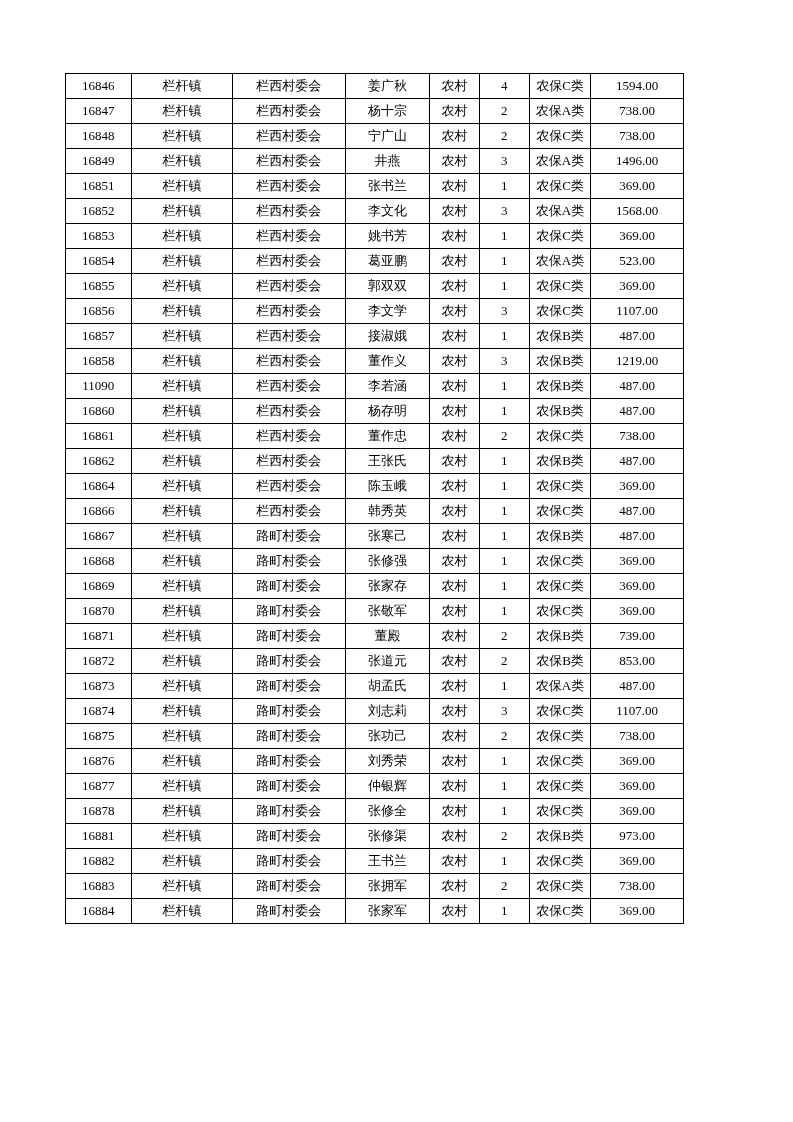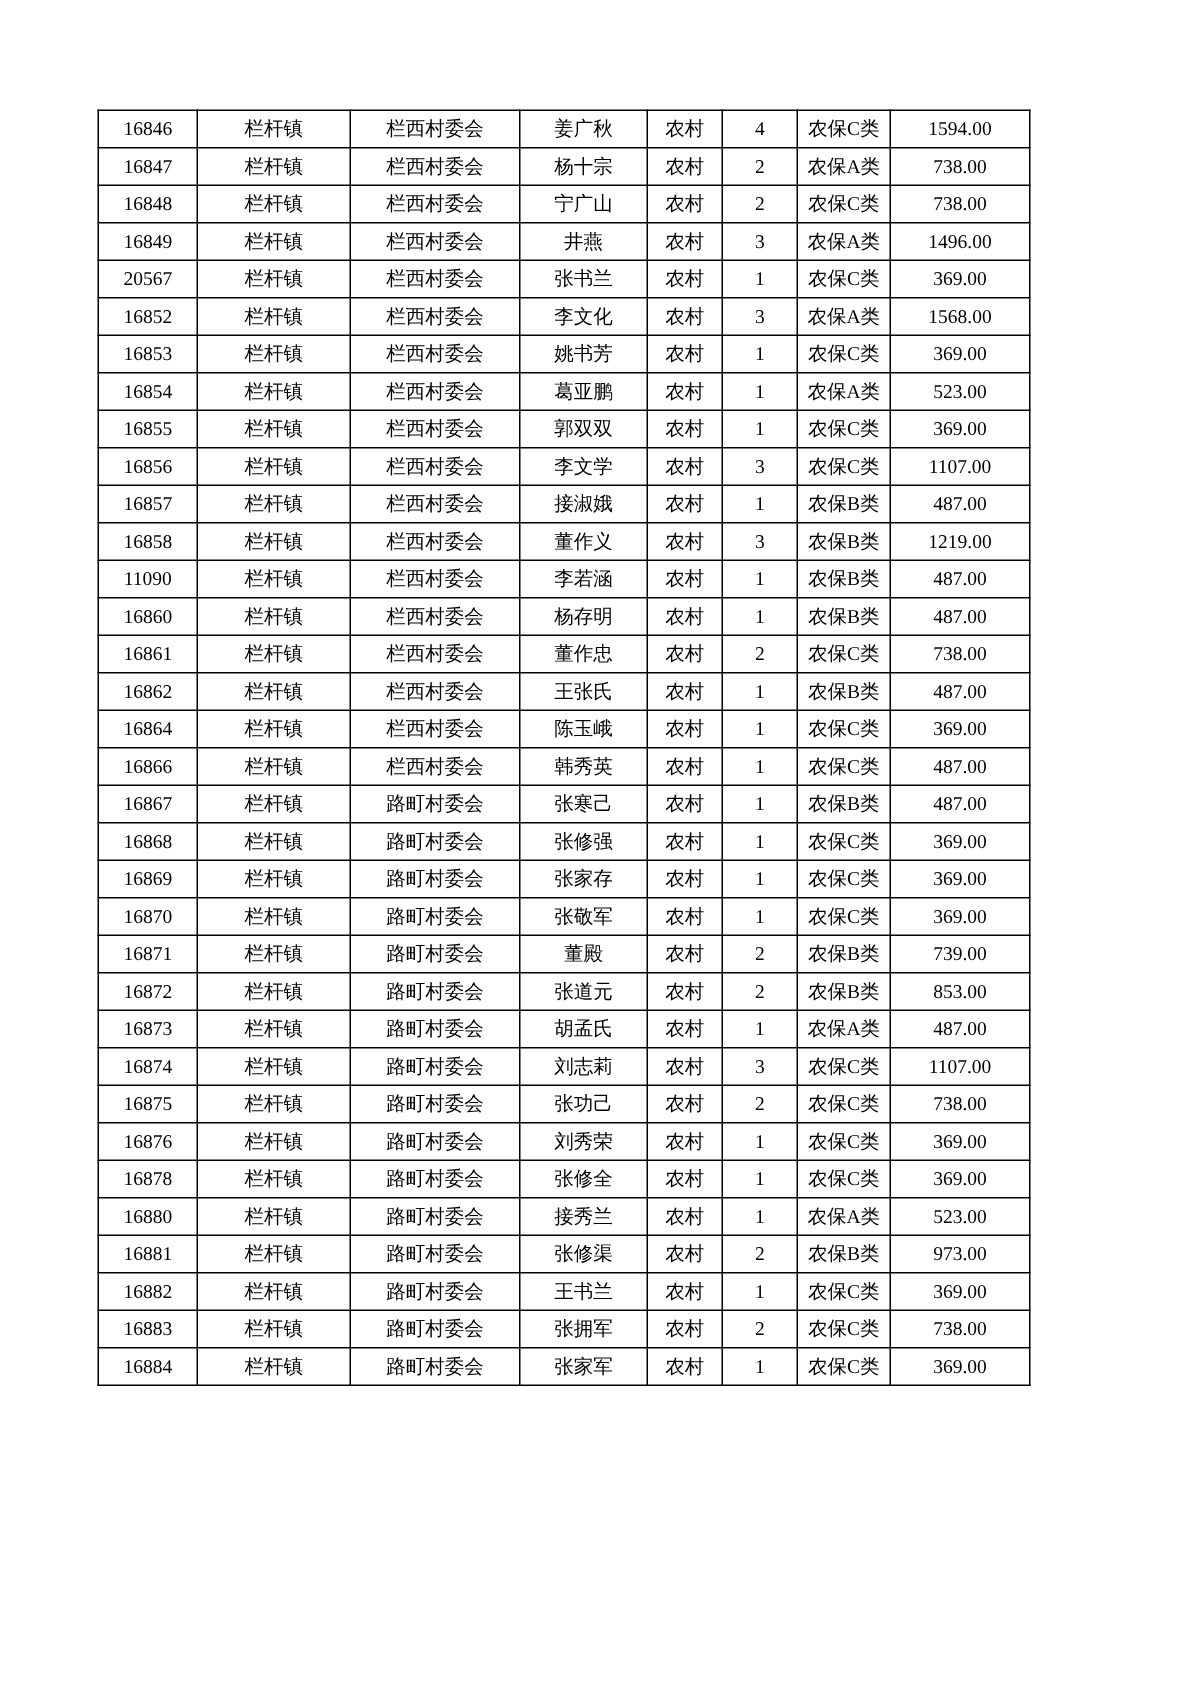--- a/index.html
+++ b/index.html
@@ -2,21 +2,21 @@
 <html><head>
 <meta charset="utf-8">
 <style>
   html, body {
     margin: 0;
     padding: 0;
     background: #ffffff;
   }
   .page {
     position: relative;
-    width: 793px;
+    width: 684px;
     height: 1122px;
     background: #ffffff;
     overflow: hidden;
     font-family: "Liberation Serif", "DejaVu Serif", serif;
     color: #000000;
   }
   table.data-table {
     position: absolute;
     top: 73px;
     left: 65px;
@@ -96,21 +96,21 @@
     <td>栏西村委会</td>
     <td>井燕</td>
     <td>农村</td>
     <td>3</td>
     <td>农保A类</td>
     <td>1496.00</td>
   </tr>
 
 
   <tr>
-    <td>20567</td>
+    <td>16851</td>
     <td>栏杆镇</td>
     <td>栏西村委会</td>
     <td>张书兰</td>
     <td>农村</td>
     <td>1</td>
     <td>农保C类</td>
     <td>369.00</td>
   </tr>
 
   <tr>
@@ -361,43 +361,43 @@
     <td>16876</td>
     <td>栏杆镇</td>
     <td>路町村委会</td>
     <td>刘秀荣</td>
     <td>农村</td>
     <td>1</td>
     <td>农保C类</td>
     <td>369.00</td>
   </tr>
 
+  <tr>
+    <td>16877</td>
+    <td>栏杆镇</td>
+    <td>路町村委会</td>
+    <td>仲银辉</td>
+    <td>农村</td>
+    <td>1</td>
+    <td>农保C类</td>
+    <td>369.00</td>
+  </tr>
 
   <tr>
     <td>16878</td>
     <td>栏杆镇</td>
     <td>路町村委会</td>
     <td>张修全</td>
     <td>农村</td>
     <td>1</td>
     <td>农保C类</td>
     <td>369.00</td>
   </tr>
 
 
-  <tr>
-    <td>16880</td>
-    <td>栏杆镇</td>
-    <td>路町村委会</td>
-    <td>接秀兰</td>
-    <td>农村</td>
-    <td>1</td>
-    <td>农保A类</td>
-    <td>523.00</td>
-  </tr>
 
   <tr>
     <td>16881</td>
     <td>栏杆镇</td>
     <td>路町村委会</td>
     <td>张修渠</td>
     <td>农村</td>
     <td>2</td>
     <td>农保B类</td>
     <td>973.00</td>

